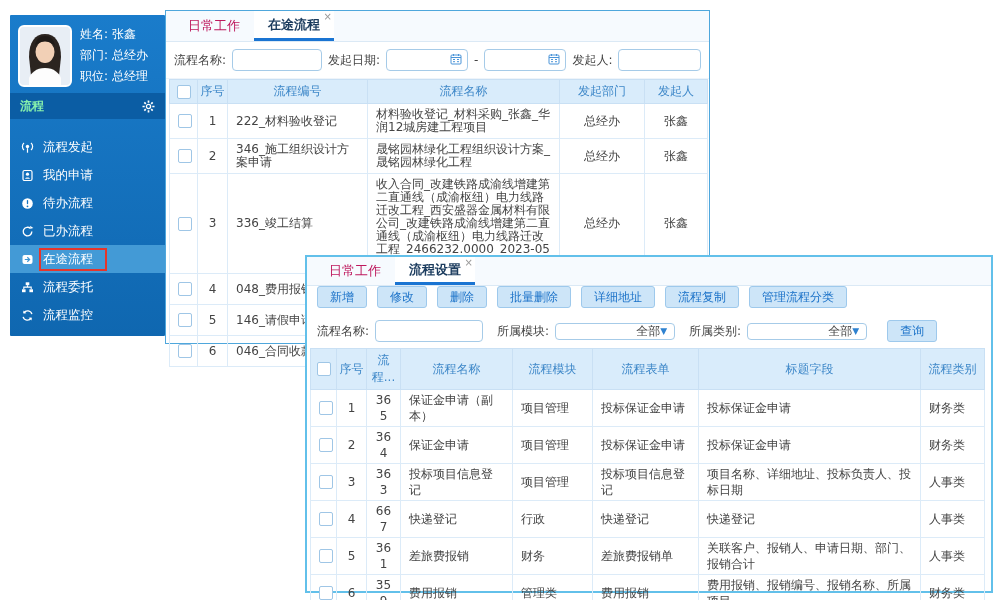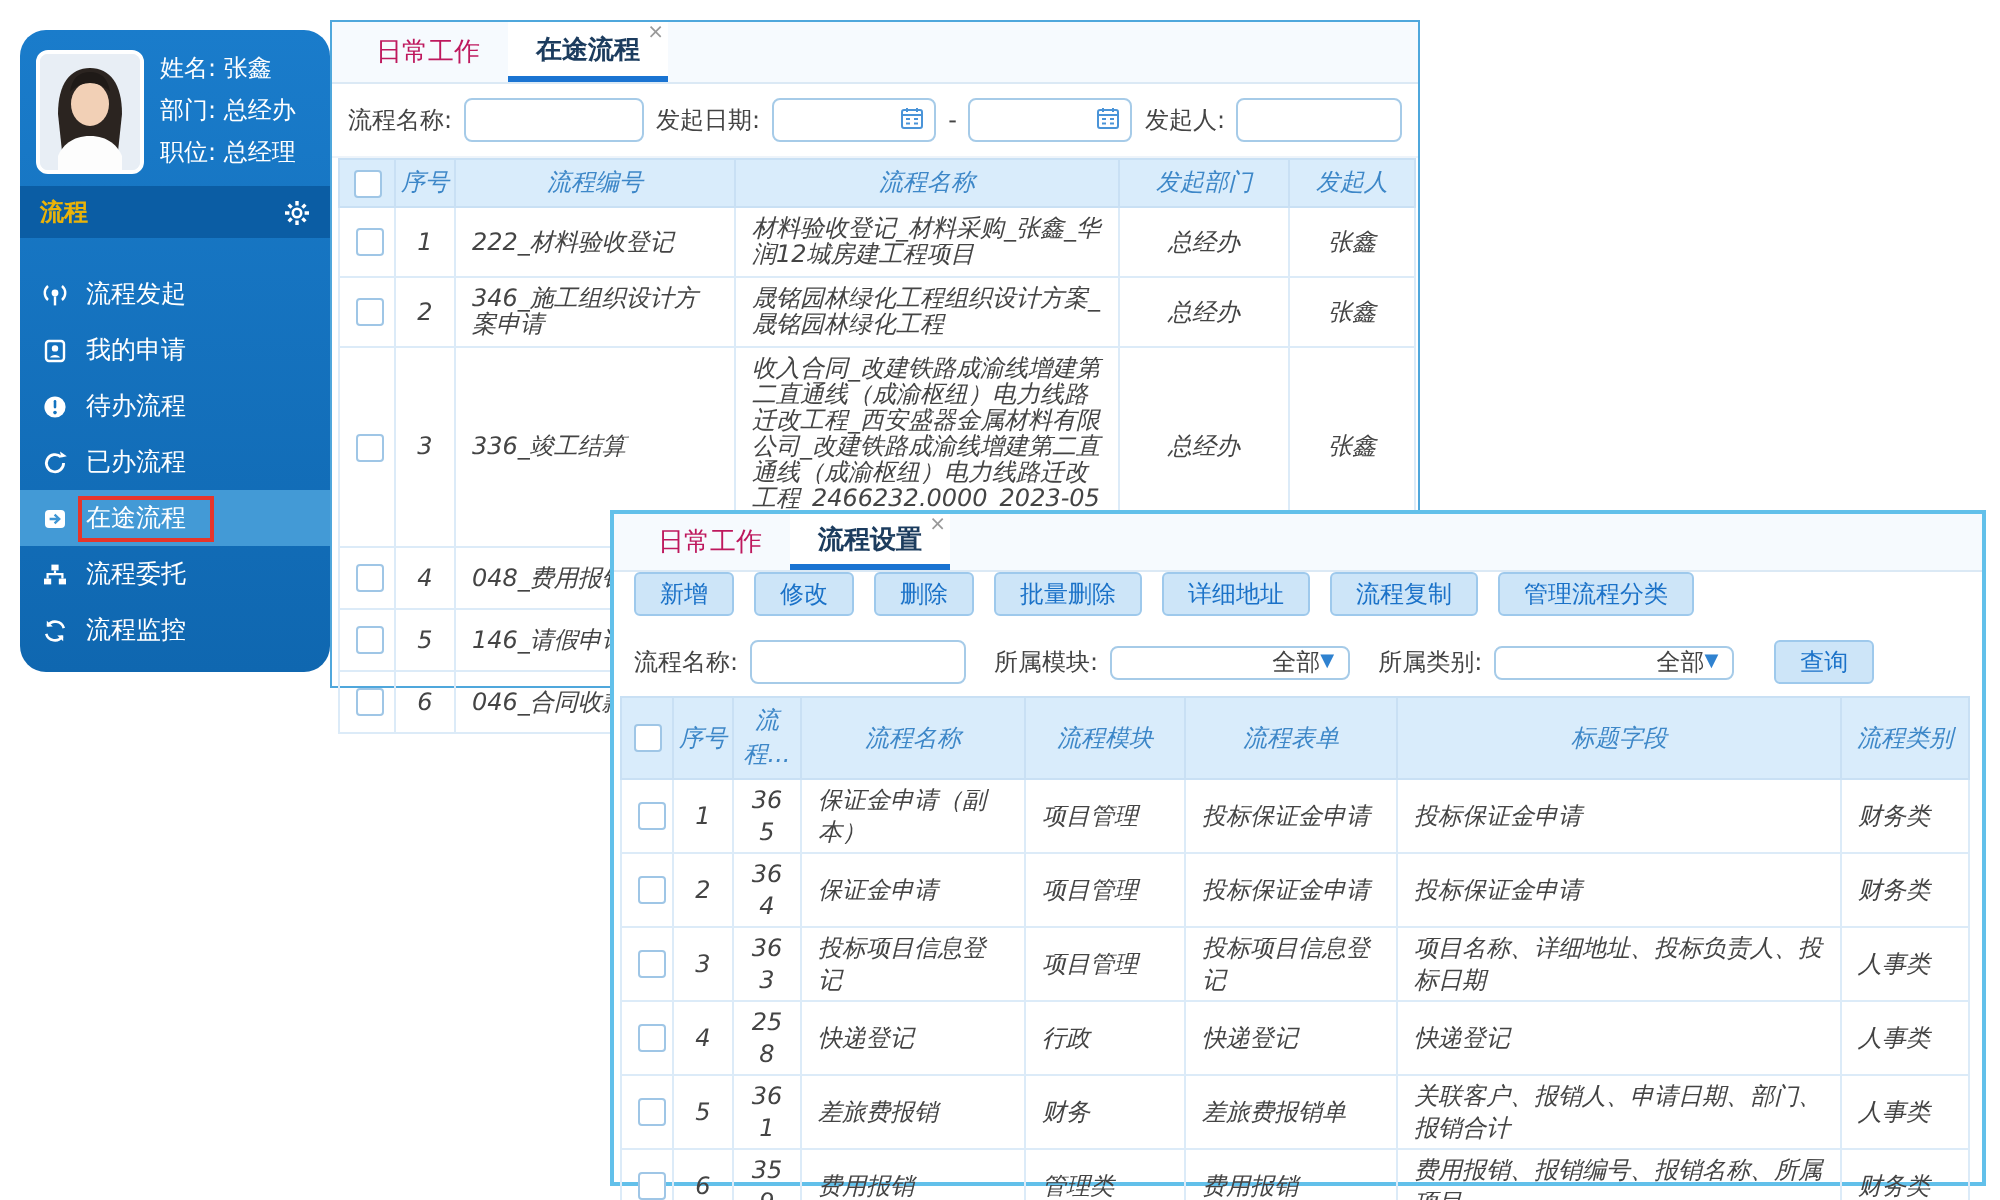--- a/index.html
+++ b/index.html
@@ -2,27 +2,27 @@
 <html><head>
 <meta charset="utf-8">
 <style>
   html,body{margin:0;padding:0;}
   body{
     width:1000px;height:600px;position:relative;overflow:hidden;background:#fff;
     font-family:"DejaVu Sans","Liberation Sans",sans-serif;font-size:12px;color:#444;
   }
   
   .sidebar{position:absolute;left:10px;top:15px;width:155px;height:321px;
-    background:linear-gradient(180deg,#1a7ccb 0%,#0f67b0 100%);border-radius:13px;z-index:1;}
+    background:linear-gradient(180deg,#1a7ccb 0%,#0f67b0 100%);border-radius:1px;z-index:1;}
   .profile{position:relative;height:78px;}
   .photo{position:absolute;left:8px;top:10px;width:50px;height:58px;border:2px solid #fff;
     border-radius:6px;overflow:hidden;background:#e8eef5;}
   .photo svg{display:block;}
   .pinfo{position:absolute;left:70px;top:9px;color:#fff;line-height:21px;white-space:nowrap;}
-  .side-header{height:26px;background:#0b5da4;color:#eab308;font-weight:bold;
+  .side-header{height:26px;background:#0b5da4;color:#86efac;font-weight:bold;
     display:flex;align-items:center;justify-content:space-between;padding:0 10px;}
   .menu{padding-top:14px;}
   .mitem{height:28px;display:flex;align-items:center;gap:9px;padding-left:11px;
     color:#fff;font-size:12.5px;position:relative;cursor:pointer;}
   .mitem.sel{background:#439ad6;}
   .mico{width:13px;height:13px;flex:0 0 13px;display:flex;}
   .redbox{position:absolute;left:29px;top:3px;width:64px;height:19px;
     border:2px solid #e5352b;pointer-events:none;}
   
   .win{position:absolute;background:#fff;box-sizing:border-box;}
@@ -50,21 +50,21 @@
     padding-right:5px;cursor:text;}
   .selectbox{width:120px;height:17px;border:1px solid #a6cbe8;border-radius:4px;background:#fff;
     box-sizing:border-box;display:flex;align-items:center;justify-content:flex-end;
     padding:0 7px;cursor:pointer;}
   .caret{color:#2f82d0;font-size:9px;}
   
   .toolbar{height:30px;display:flex;align-items:flex-start;gap:10px;padding:0 10px;}
   .btn{background:#cde5f8;border:1px solid #9ec9ec;color:#1b72c8;border-radius:3px;
     height:22px;padding:0 12px;font-size:12px;font-family:inherit;cursor:pointer;white-space:nowrap;}
   
-  table{border-collapse:collapse;table-layout:fixed;font-size:12px;color:#444;font-style:italic;}
+  table{border-collapse:collapse;table-layout:fixed;font-size:12px;color:#444;}
   .t1{margin:0 3px;width:539px;}
   .t2{margin:2px 8px 0 3px;width:675px;}
   th{background:#d9ecfb;color:#3d87c8;font-weight:normal;border:1px solid #c9e0f4;
     padding:3px 2px;font-size:12px;}
   td{border:1px solid #dcebf8;padding:4px 8px;line-height:13px;vertical-align:middle;
     word-break:break-all;overflow:hidden;}
   .t2 td{padding:2px 8px;line-height:16px;}
   .t1 tr.sr td{padding:8px 8px;}
   .c{text-align:center;}
   .cb{width:12px;height:12px;border:1px solid #9fc6e6;border-radius:2px;background:#fff;
@@ -396,21 +396,21 @@
         <td>项目管理</td>
         <td>投标项目信息登记</td>
         <td>项目名称、详细地址、投标负责人、投标日期</td>
         <td>人事类</td>
       </tr>
       <tr>
         <td class="c">
             <div class="cb"></div>
           </td>
         <td class="c">4</td>
-        <td class="c">258</td>
+        <td class="c">667</td>
         <td>快递登记</td>
         <td>行政</td>
         <td>快递登记</td>
         <td>快递登记</td>
         <td>人事类</td>
       </tr>
       <tr>
         <td class="c">
             <div class="cb"></div>
           </td>

